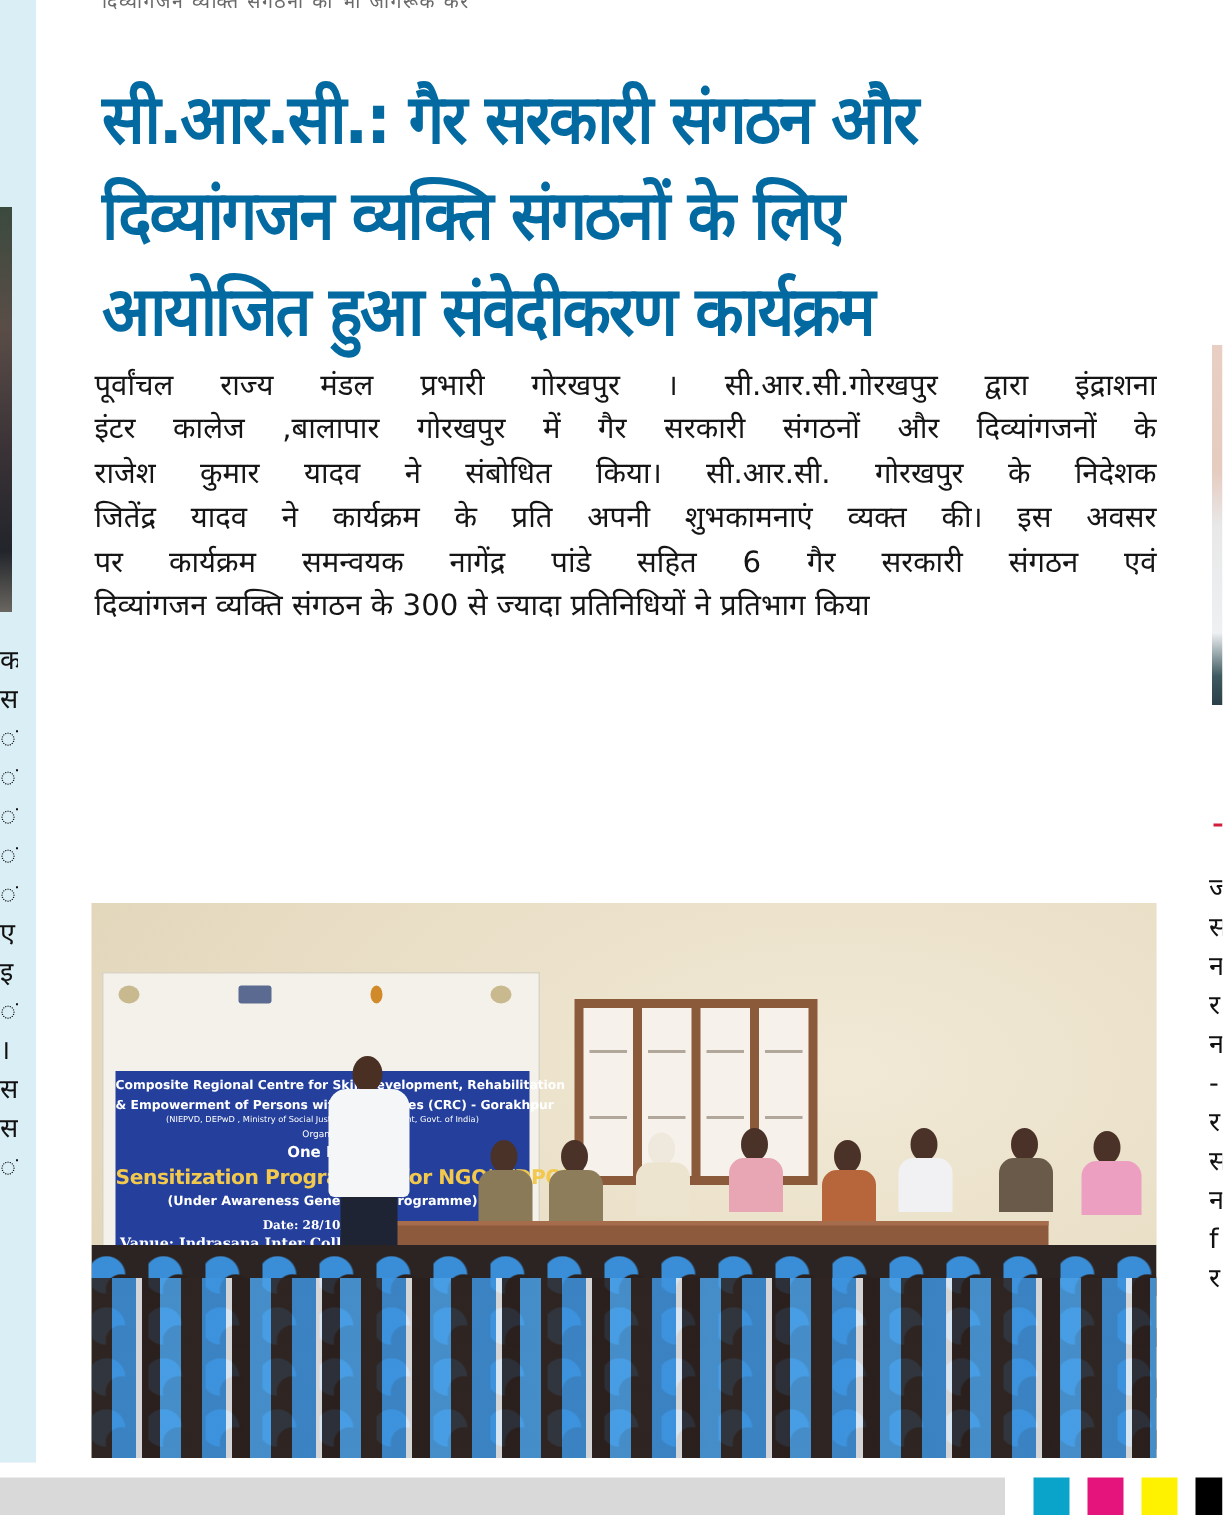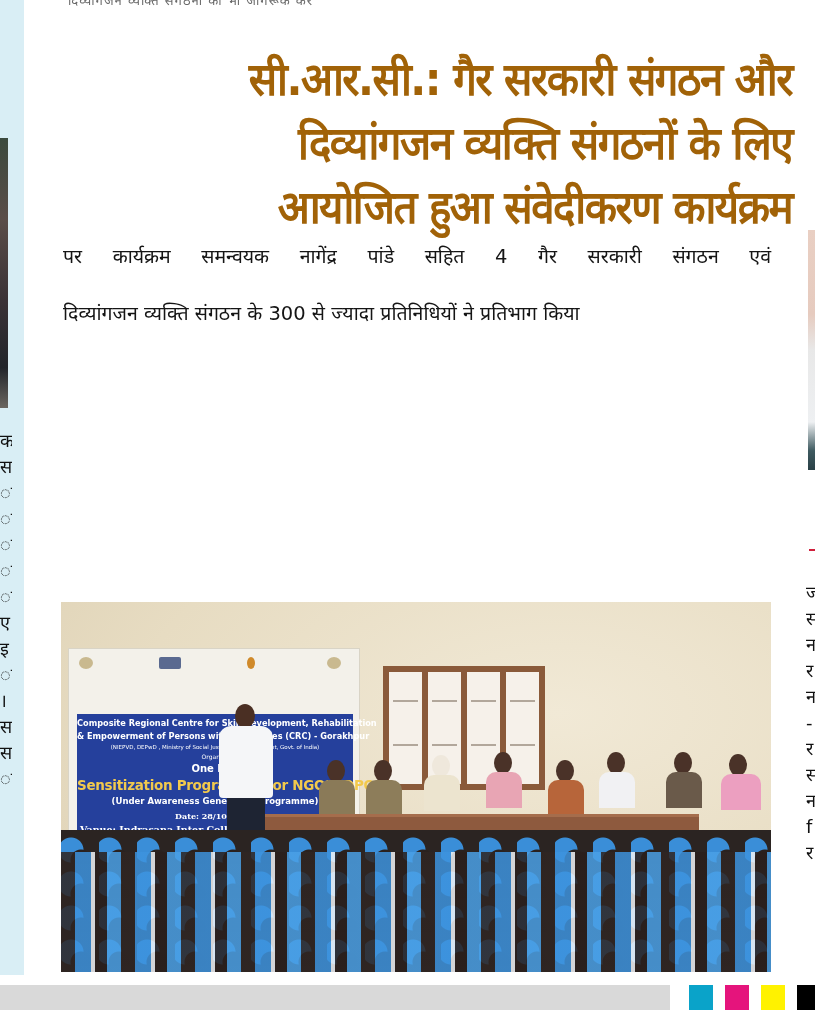--- a/index.html
+++ b/index.html
@@ -39,37 +39,37 @@
     position:absolute; left:809px; top:549px; width:6px; height:2px; background:#d01f3c;
   }
   .right-letters {
     position:absolute; left:806px; top:580px; width:9px;
     font-size:18px; line-height:26px; color:#111; overflow:hidden;
   }
   .right-letters span { display:block; height:26px; }
 
   
   .headline {
-    position:absolute; left:52px; top:48px; width:740px;
-    text-align:right; color:#a16207;
+    position:absolute; left:68px; top:48px; width:740px;
+    text-align:left; color:#0369a1;
   }
   .headline div {
     font-family:"DejaVu Sans", sans-serif; font-weight:bold;
     font-size:42px; line-height:64px; letter-spacing:-1.5px;
     transform:scaleY(1.08);
   }
 
   
   .article-body {
     position:absolute; left:63px; top:242px; width:708px;
     font-family:"DejaVu Sans", sans-serif; font-size:19.5px; line-height:29.4px;
     color:#151515; text-align:justify; text-align-last:left;
   }
   .article-body .line { display:block; white-space:nowrap; text-align:justify; text-align-last:justify; }
-  .article-body .line.last { text-align-last:left;margin-top:28px; }
+  .article-body .line.last { text-align-last:left; }
 
   
   .photo {
     position:absolute; left:61px; top:602px; width:710px; height:370px;
     background:#ece3cc; overflow:hidden;
   }
   .wall {
     position:absolute; inset:0;
     background:radial-gradient(ellipse at 70% 30%, #f1e9d6 0%, #e7dcc2 60%, #dccfb2 100%);
   }
@@ -183,21 +183,25 @@
   <span>र</span>
 </div>
 
 <div class="headline">
   <div>सी.आर.सी.: गैर सरकारी संगठन और</div>
   <div>दिव्यांगजन व्यक्ति संगठनों के लिए</div>
   <div>आयोजित हुआ संवेदीकरण कार्यक्रम</div>
 </div>
 
 <div class="article-body">
-  <span class="line">पर कार्यक्रम समन्वयक नागेंद्र पांडे सहित 4 गैर सरकारी संगठन एवं</span>
+  <span class="line">पूर्वांचल राज्य मंडल प्रभारी गोरखपुर । सी.आर.सी.गोरखपुर द्वारा इंद्राशना</span>
+  <span class="line">इंटर कालेज ,बालापार गोरखपुर में गैर सरकारी संगठनों और दिव्यांगजनों के</span>
+  <span class="line">राजेश कुमार यादव ने संबोधित किया। सी.आर.सी. गोरखपुर के निदेशक</span>
+  <span class="line">जितेंद्र यादव ने कार्यक्रम के प्रति अपनी शुभकामनाएं व्यक्त की। इस अवसर</span>
+  <span class="line">पर कार्यक्रम समन्वयक नागेंद्र पांडे सहित 6 गैर सरकारी संगठन एवं</span>
   <span class="line last">दिव्यांगजन व्यक्ति संगठन के 300 से ज्यादा प्रतिनिधियों ने प्रतिभाग किया</span>
 </div>
 
 <div class="photo">
   <div class="wall"></div>
 
   <div class="banner-cloth">
     <div class="banner-logos">
       <i style="left:0"></i>
         <i style="left:80px;width:22px;border-radius:2px;background:#5a6a90"></i>

